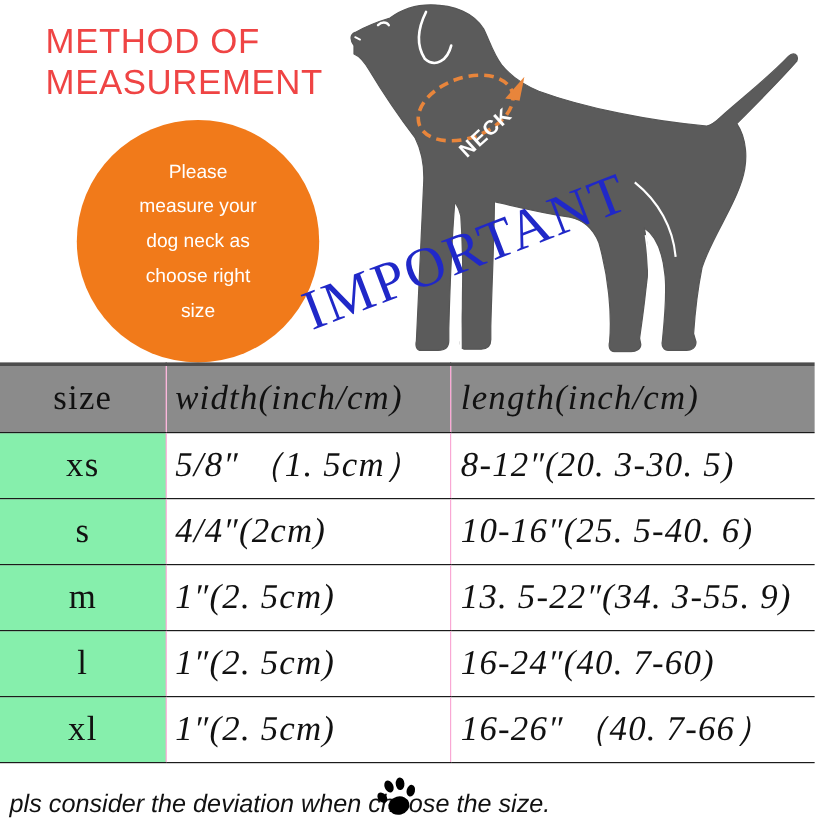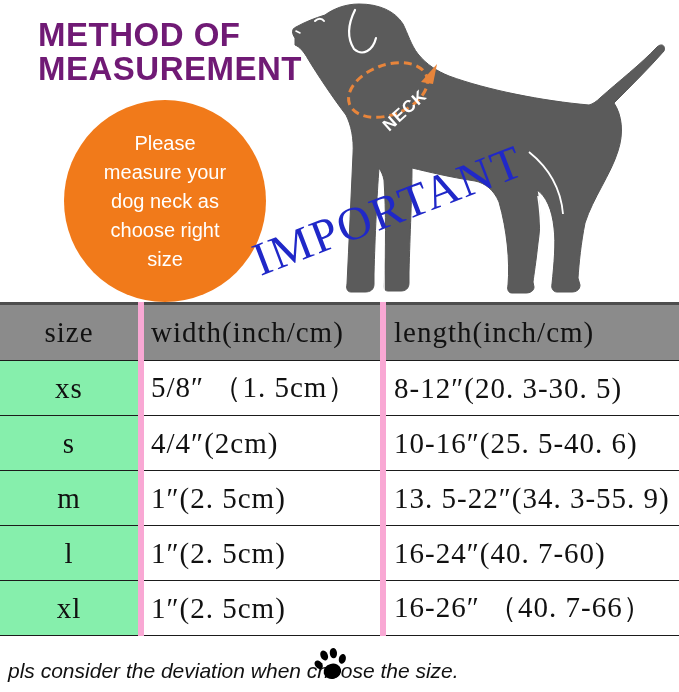--- a/index.html
+++ b/index.html
@@ -3,28 +3,28 @@
 <meta charset="utf-8">
 <style>
   html,body{margin:0;padding:0;background:#fff;}
   .canvas{
     position:relative;width:679px;height:692px;background:#fff;overflow:hidden;
     font-family:"Liberation Sans",sans-serif;
   }
   
   .page-title{
     position:absolute;left:38px;top:18px;margin:0;
-    font-size:33px;line-height:34px;font-weight:bold;letter-spacing:.5px;
-    color:#701a75;
+    font-size:29px;line-height:34px;font-weight:normal;letter-spacing:.5px;
+    color:#ef4444;
   }
   .bubble{
     position:absolute;left:64px;top:100px;width:202px;height:202px;
     border-radius:50%;background:#f17a1a;color:#fff;
     display:flex;flex-direction:column;justify-content:center;align-items:center;
-    text-align:center;font-size:20px;line-height:29px;
+    text-align:center;font-size:16px;line-height:29px;
   }
   .important{
     position:absolute;left:220px;top:183px;width:336px;
     text-align:center;
     font-family:"Liberation Serif",serif;
     font-size:47px;letter-spacing:2px;color:#2028c8;
     transform:rotate(-21deg);transform-origin:50% 50%;
   }
   .dog-svg{position:absolute;left:291px;top:2px;}
   
@@ -32,21 +32,21 @@
     position:absolute;left:0;top:302px;width:679px;
     border-collapse:collapse;table-layout:fixed;
     font-family:"Liberation Serif","DejaVu Serif",serif;
     font-size:29px;letter-spacing:1px;color:#111;
     border-top:3px solid #4d4d4d;
   }
   .size-table td{
     height:54px;padding:0;border-bottom:1px solid #1b1b1b;
     overflow:hidden;white-space:nowrap;
   }
-  .size-table td + td{border-left:6px solid #f9a8d4;}
+  .size-table td + td{border-left:1px solid #f9a8d4;font-style:italic;}
   .size-table .col-size{width:138px;text-align:center;}
   .size-table .col-width{width:229px;padding-left:7px;}
   .size-table .col-length{width:305px;padding-left:8px;}
   .size-table tr.head td{background:#8b8b8b;height:55px;}
   .size-table tr.body td.col-size{background:#86efac;}
   
   .note-line{
     position:absolute;left:8px;margin:0;
     font-size:21px;font-style:italic;color:#111;line-height:24px;
   }

